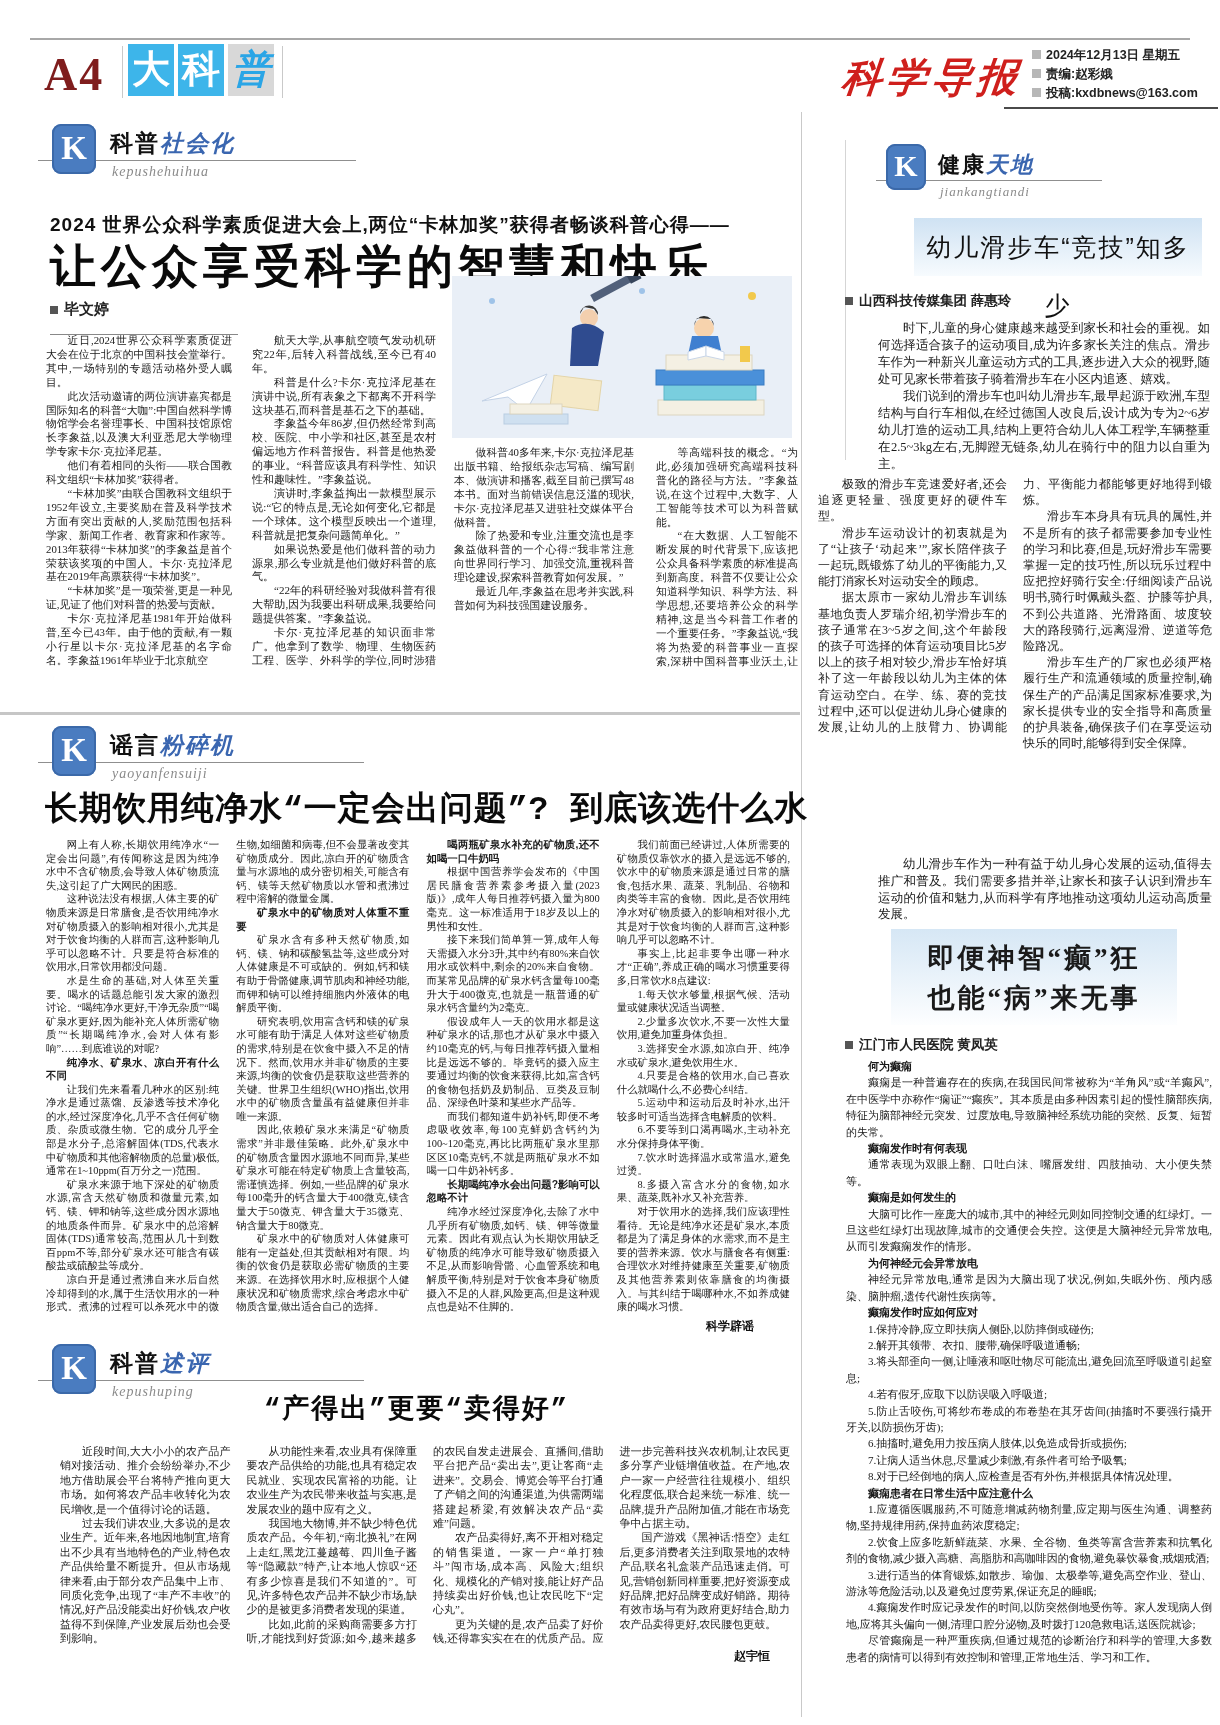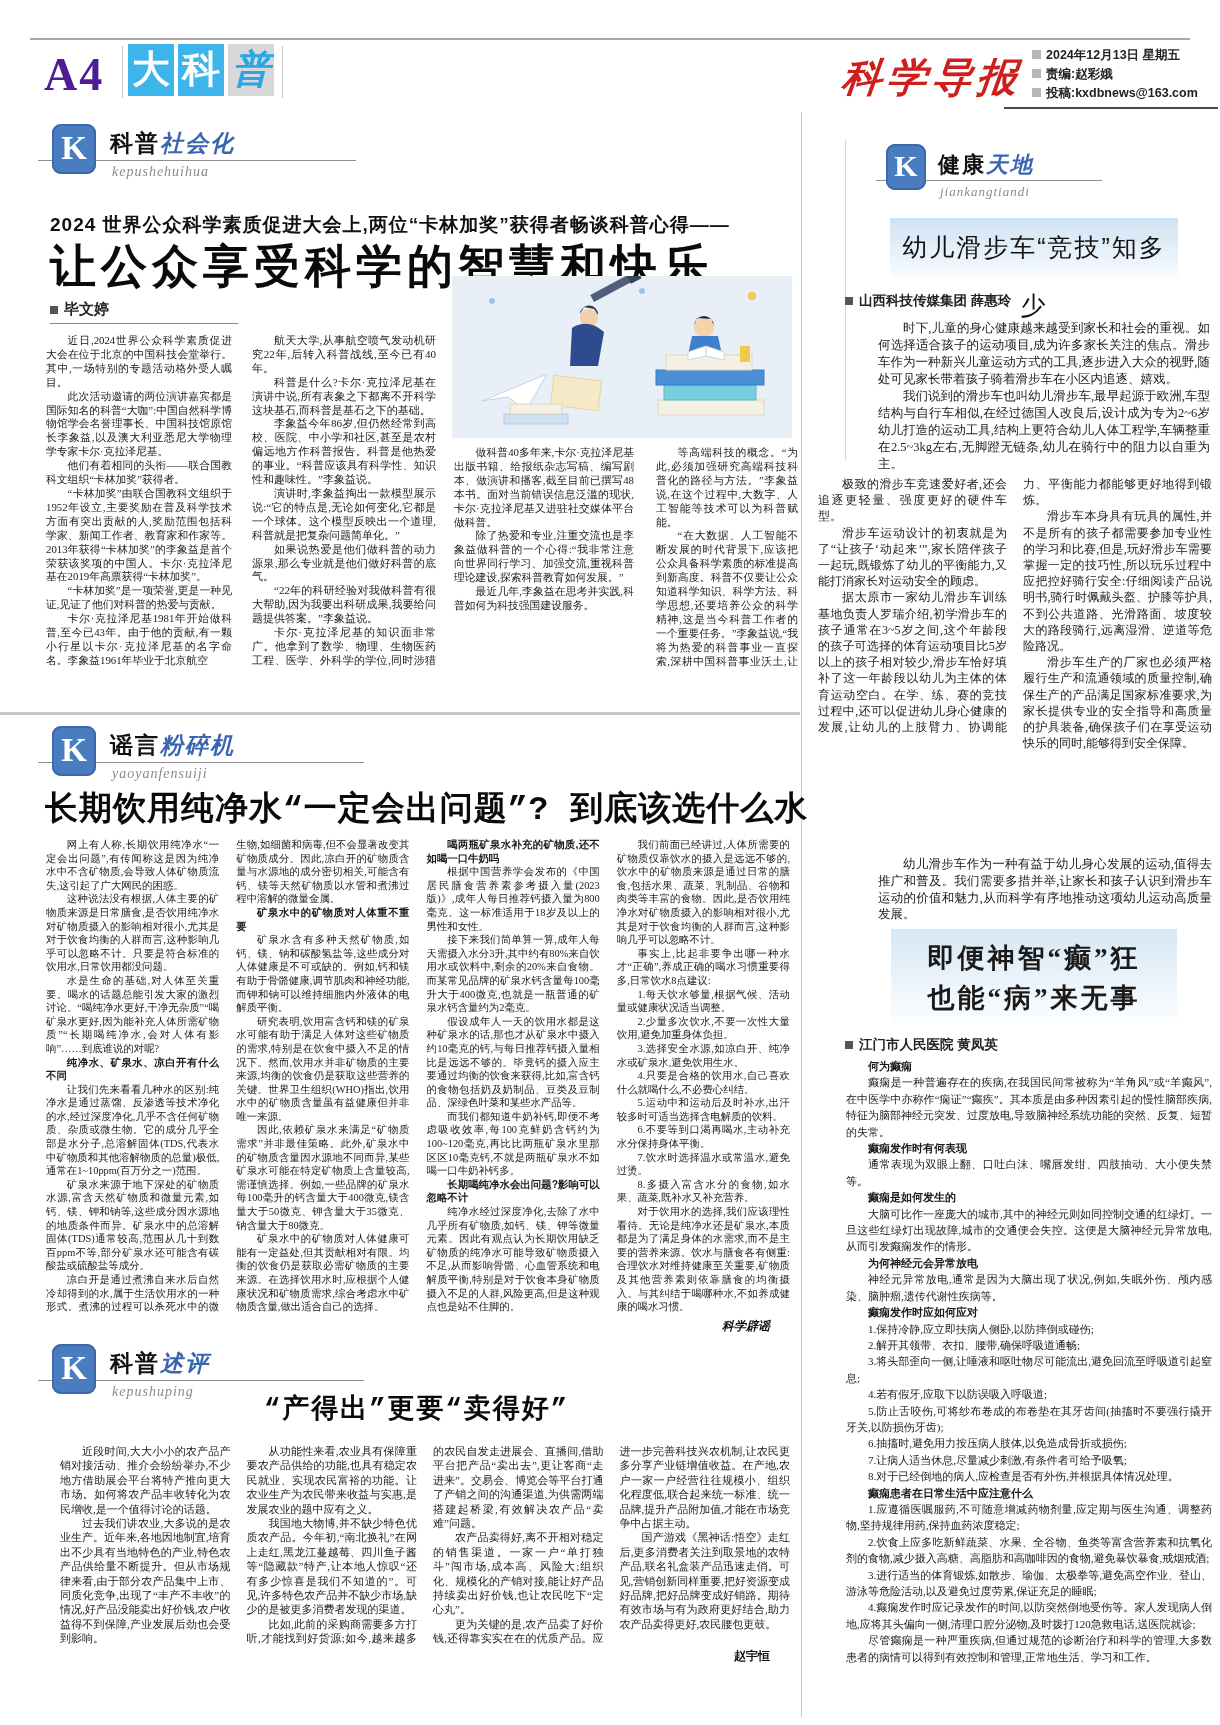--- a/index.html
+++ b/index.html
@@ -1,21 +1,21 @@
 <!DOCTYPE html>
 <html><head>
 <meta charset="utf-8">
 <style>
   html,body{margin:0;padding:0;background:#ffffff;}
   body{width:1220px;height:1725px;position:relative;overflow:hidden;
        font-family:"Liberation Serif","DejaVu Serif",serif;color:#1a1a1a;}
   .abs{position:absolute;}
   .rule{position:absolute;background:#a8a8a8;}
   
-  .pagecode{position:absolute;font:bold 46px "Liberation Serif",serif;letter-spacing:2px;color:#4c1d95;}
+  .pagecode{position:absolute;font:bold 46px "Liberation Serif",serif;letter-spacing:2px;color:#7f1d1d;}
   .logobox{position:absolute;width:46px;height:52px;text-align:center;line-height:52px;
            font:bold 38px "Liberation Sans",sans-serif;color:#fff;background:#3db5ea;}
   .logobox.gray{background:#d8d8d8;color:#2aa5e6;font-style:italic;font-family:"Liberation Serif",serif;}
   .masthead{position:absolute;color:#cf1f1c;font:bold italic 40px "Liberation Serif",serif;
             letter-spacing:5px;transform:skewX(-6deg);white-space:nowrap;}
   .hinfo{position:absolute;font:bold 12.5px "Liberation Sans",sans-serif;color:#222;
          border-bottom:2px solid #4a4a4a;padding-bottom:4px;}
   .hinfo div{line-height:19px;white-space:nowrap;}
   .sq{display:inline-block;width:9px;height:9px;background:#b7b7b7;margin-right:5px;}
   .sqd{display:inline-block;width:8px;height:8px;background:#555;margin-right:6px;}
@@ -32,21 +32,21 @@
   .art{position:absolute;text-align:justify;overflow:hidden;}
   .art p{margin:0;text-indent:2em;}
   .fl-h{font-family:"Liberation Sans","DejaVu Sans",sans-serif;font-weight:bold;}
   .kicker{position:absolute;font:600 19px "Liberation Sans",sans-serif;color:#111;letter-spacing:1px;white-space:nowrap;}
   .head1{position:absolute;font:900 46px "Liberation Sans",sans-serif;letter-spacing:5px;color:#0a0a0a;white-space:nowrap;}
   .head-serif{position:absolute;font-weight:900;font-family:Liberation Mono, monospace;color:#0a0a0a;
               text-align:center;white-space:nowrap;}
   .byline{position:absolute;font:bold 15px "Liberation Sans",sans-serif;color:#222;}
   .byline.center{text-align:left;}
   .jkbar{position:absolute;background:linear-gradient(180deg,#cfe2f3,#f7fbfe);text-align:center;
-         font:500 25px "Liberation Sans",sans-serif;letter-spacing:2px;color:#111;}
+         font:500 25px "Liberation Sans",sans-serif;letter-spacing:2px;color:#111;margin-left:24px;}
   .dxbox{position:absolute;background:linear-gradient(180deg,#d6e7f5,#fdfeff);text-align:center;}
   .dxbox div{font:900 27px "Liberation Serif",serif;letter-spacing:3px;line-height:40px;}
   .sig{position:absolute;font:bold 12px "Liberation Sans",sans-serif;text-align:right;color:#111;}
   .vline{position:absolute;background:#c9c9c9;width:1px;}
 </style>
 </head>
 <body>
 
 <div class="rule" style="left:30px;top:38px;width:1160px;height:2px;"></div>
 <div class="pagecode" style="left:44px;top:48px;">A4</div>
@@ -66,21 +66,21 @@
 <div class="rule" style="left:0px;top:712px;width:800px;height:3px;background:#c6c6c6;"></div>
 
 <div class="badge" style="left:38px;top:122px;width:322px;height:60px;">
   <div class="bline" style="left:0;top:38px;width:318px;"></div>
   <div class="kbox" style="left:14px;top:2px;">K</div>
   <div class="btitle" style="left:72px;top:6px;"><span>科普</span><span class="blu">社会化</span></div>
   <div class="bpinyin" style="left:74px;top:42px;">kepushehuihua</div>
 </div>
 <div class="kicker" style="left:50px;top:212px;">2024 世界公众科学素质促进大会上,两位“卡林加奖”获得者畅谈科普心得——</div>
 <div class="head1" style="left:50px;top:236px;">让公众享受科学的智慧和快乐</div>
-<div class="byline" style="left:50px;top:300px;width:188px;border-bottom:1px solid #888;padding-bottom:4px;">
+<div class="byline" style="left:50px;top:300px;width:188px;border-bottom:1px solid #888;padding-bottom:15px;">
   <span class="sqd"></span><span>毕文婷</span>
 </div>
 
 <div class="abs" style="left:452px;top:276px;width:340px;height:162px;">
   <svg width="340" height="162">
     <rect x="0" y="0" width="340" height="162" fill="#e9eff7"></rect>
     <circle cx="300" cy="20" r="4" fill="#f2c94c"></circle>
       <circle cx="40" cy="25" r="3" fill="#9fc3e8"></circle>
     <circle cx="190" cy="15" r="3" fill="#9fc3e8"></circle>
     <polygon points="30,125 95,98 74,135 56,121" fill="#ffffff" stroke="#c3d2e6"></polygon>
@@ -223,21 +223,21 @@
     <p class="fl-l">1.每天饮水够量,根据气候、活动量或健康状况适当调整。</p>
     <p class="fl-l">2.少量多次饮水,不要一次性大量饮用,避免加重身体负担。</p>
     <p class="fl-l">3.选择安全水源,如凉白开、纯净水或矿泉水,避免饮用生水。</p>
     <p class="fl-l">4.只要是合格的饮用水,自己喜欢什么就喝什么,不必费心纠结。</p>
     <p class="fl-l">5.运动中和运动后及时补水,出汗较多时可适当选择含电解质的饮料。</p>
     <p class="fl-l">6.不要等到口渴再喝水,主动补充水分保持身体平衡。</p>
     <p class="fl-l">7.饮水时选择温水或常温水,避免过烫。</p>
     <p class="fl-l">8.多摄入富含水分的食物,如水果、蔬菜,既补水又补充营养。</p>
     <p class="fl-p">对于饮用水的选择,我们应该理性看待。无论是纯净水还是矿泉水,本质都是为了满足身体的水需求,而不是主要的营养来源。饮水与膳食各有侧重:合理饮水对维持健康至关重要,矿物质及其他营养素则依靠膳食的均衡摄入。与其纠结于喝哪种水,不如养成健康的喝水习惯。</p>
   </div>
-<div class="sig" style="left:570px;top:1318px;width:200px;font-style:italic;">科学辟谣</div>
+<div class="sig" style="left:554px;top:1318px;width:200px;">科学辟谣</div>
 
 <div class="badge" style="left:38px;top:1344px;width:330px;height:60px;">
   <div class="bline" style="left:0;top:36px;width:326px;"></div>
   <div class="kbox" style="left:14px;top:0px;">K</div>
   <div class="btitle" style="left:72px;top:4px;"><span>科普</span><span class="blu">述评</span></div>
   <div class="bpinyin" style="left:74px;top:40px;">kepushuping</div>
 </div>
 <div class="head-serif" style="left:38px;top:1390px;width:757px;font-size:27px;letter-spacing:2px;">“产得出”更要“卖得好”</div>
 <div class="art" style="left:60px;top:1444px;width:730px;height:260px;font-size:11px;line-height:14.4px;column-count:4;column-gap:16px;">
     <p class="fl-p">近段时间,大大小小的农产品产销对接活动、推介会纷纷举办,不少地方借助展会平台将特产推向更大市场。如何将农产品丰收转化为农民增收,是一个值得讨论的话题。</p>

